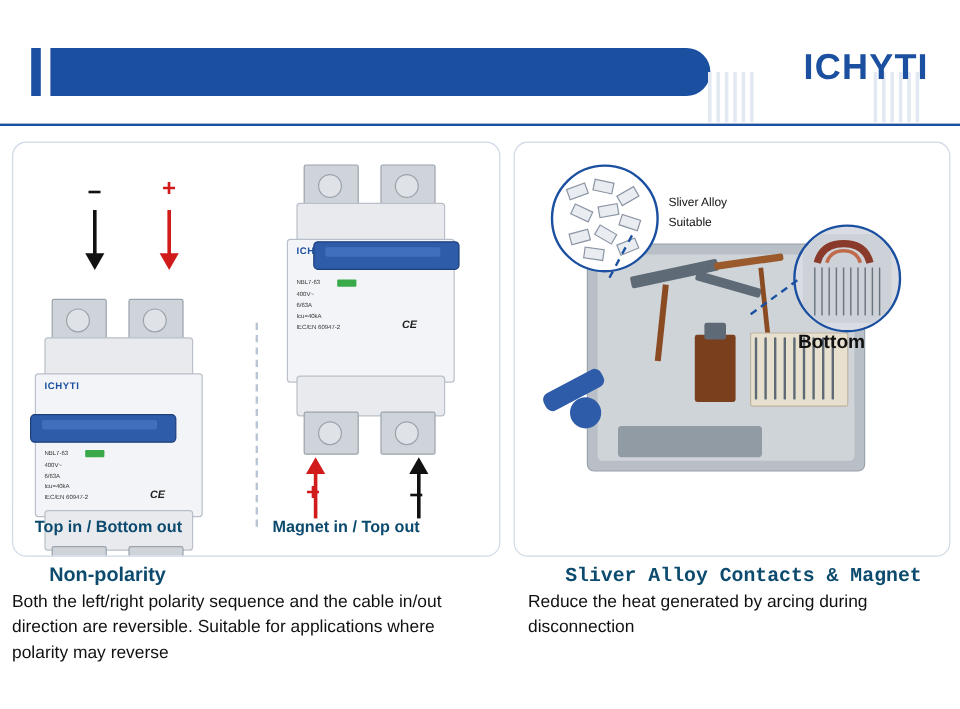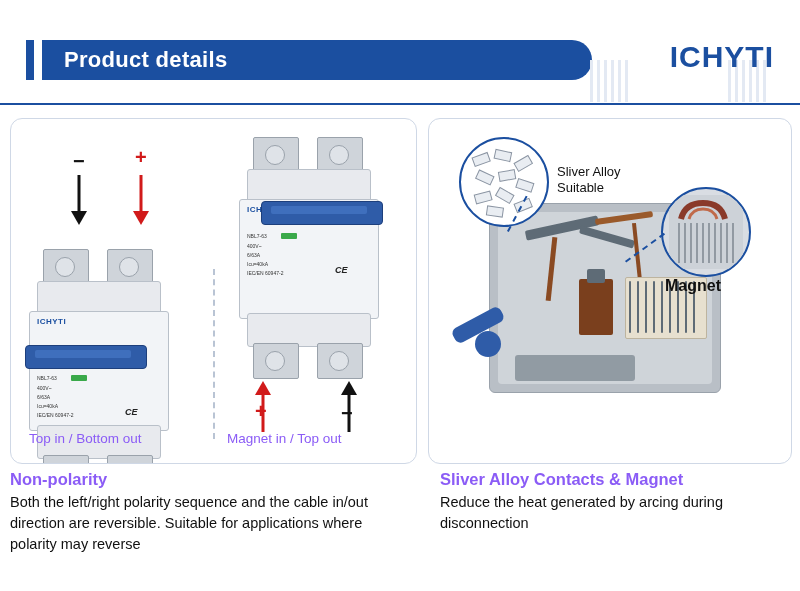--- a/index.html
+++ b/index.html
@@ -99,21 +99,21 @@
 
   
   .arrow{position:absolute;}
   .arrow .stem{position:absolute;left:50%;transform:translateX(-50%);width:3px;}
   .arrow .head{position:absolute;left:50%;transform:translateX(-50%);width:0;height:0;}
   .sign{
     position:absolute;font-size:20px;font-weight:bold;line-height:1;
   }
 
   .caption-in{
-    position:absolute;font-size:13.5px;color:#8b5cf6;
+    position:absolute;font-size:13.5px;color:#0c4a6e;font-weight:bold;
   }
 
   
   .rp-body{
     position:absolute;left:60px;top:84px;width:230px;height:188px;
     background:#b9bfc6;border-radius:6px;
     border:1px solid #9aa2ab;
   }
   .rp-inner{
     position:absolute;left:8px;top:8px;right:8px;bottom:8px;
@@ -135,44 +135,43 @@
     position:absolute;background:#2f5ca8;border-radius:2px;
   }
   .rp-cream{
     position:absolute;background:#e7e0cf;border:1px solid #bdb49f;border-radius:2px;
   }
   .circle-callout{
     position:absolute;border:2px solid #1b4fa0;border-radius:50%;
     background:#ffffff;overflow:hidden;
   }
   .callout-label{
-    position:absolute;font-size:13px;color:#111;line-height:1.25;
+    position:absolute;font-size:10px;color:#111;line-height:1.25;
   }
   .magnet-label{
     position:absolute;font-size:16px;font-weight:bold;color:#111;
   }
   .dash-line{
     position:absolute;border-top:2px dashed #1b4fa0;transform-origin:0 0;
   }
 
   
   .cap-title{
-    position:absolute;font-size:16.5px;font-weight:bold;color:#8b5cf6;
+    position:absolute;font-size:16.5px;font-weight:bold;color:#0c4a6e;margin-left:31px;
   }
   .cap-body{
     position:absolute;font-size:14.5px;color:#111;line-height:1.45;
   }
 </style>
 </head>
 <body>
 
 <div class="header">
   <div class="header-accent"></div>
   <div class="header-band"></div>
-  <div class="header-title">Product details</div>
 
   <div class="logo-box">
     <div class="logo-bars">
       <span style="right:0px"></span>
         <span style="right:7px"></span>
         <span style="right:14px"></span>
       <span style="right:21px"></span>
         <span style="right:28px"></span>
         <span style="right:35px"></span>
       <span style="left:0px"></span>
@@ -340,21 +339,21 @@
           <line x1="46" y1="34" x2="46" y2="74"></line>
         <line x1="52" y1="34" x2="52" y2="74"></line>
           <line x1="58" y1="34" x2="58" y2="74"></line>
         <line x1="64" y1="34" x2="64" y2="74"></line>
           <line x1="70" y1="34" x2="70" y2="74"></line>
       </g>
       <path d="M18 30 q4 -16 22 -16 q18 0 22 16" fill="none" stroke="#8a3a2a" stroke-width="6"></path>
       <path d="M26 30 q3 -10 14 -10 q11 0 14 10" fill="none" stroke="#c06a4a" stroke-width="3"></path>
     </svg>
   </div>
-  <div class="magnet-label" style="left:236px;top:158px;">Magnet</div>
+  <div class="magnet-label" style="left:236px;top:158px;">Bottom</div>
   <div class="dash-line" style="left:196px;top:142px;width:48px;transform:rotate(-36deg);"></div>
 </div>
 
 <div class="cap-title" style="left:10px;top:470px;">Non-polarity</div>
 <div class="cap-body" style="left:10px;top:492px;width:400px;">Both the left/right polarity sequence and the cable in/out direction are reversible. Suitable for applications where polarity may reverse</div>
 
-<div class="cap-title" style="left:440px;top:470px;">Sliver Alloy Contacts &amp; Magnet</div>
+<div class="cap-title" style="left:440px;top:470px;font-family:Liberation Mono, monospace;">Sliver Alloy Contacts &amp; Magnet</div>
 <div class="cap-body" style="left:440px;top:492px;width:350px;">Reduce the heat generated by arcing during disconnection</div>
 
 </body></html>

